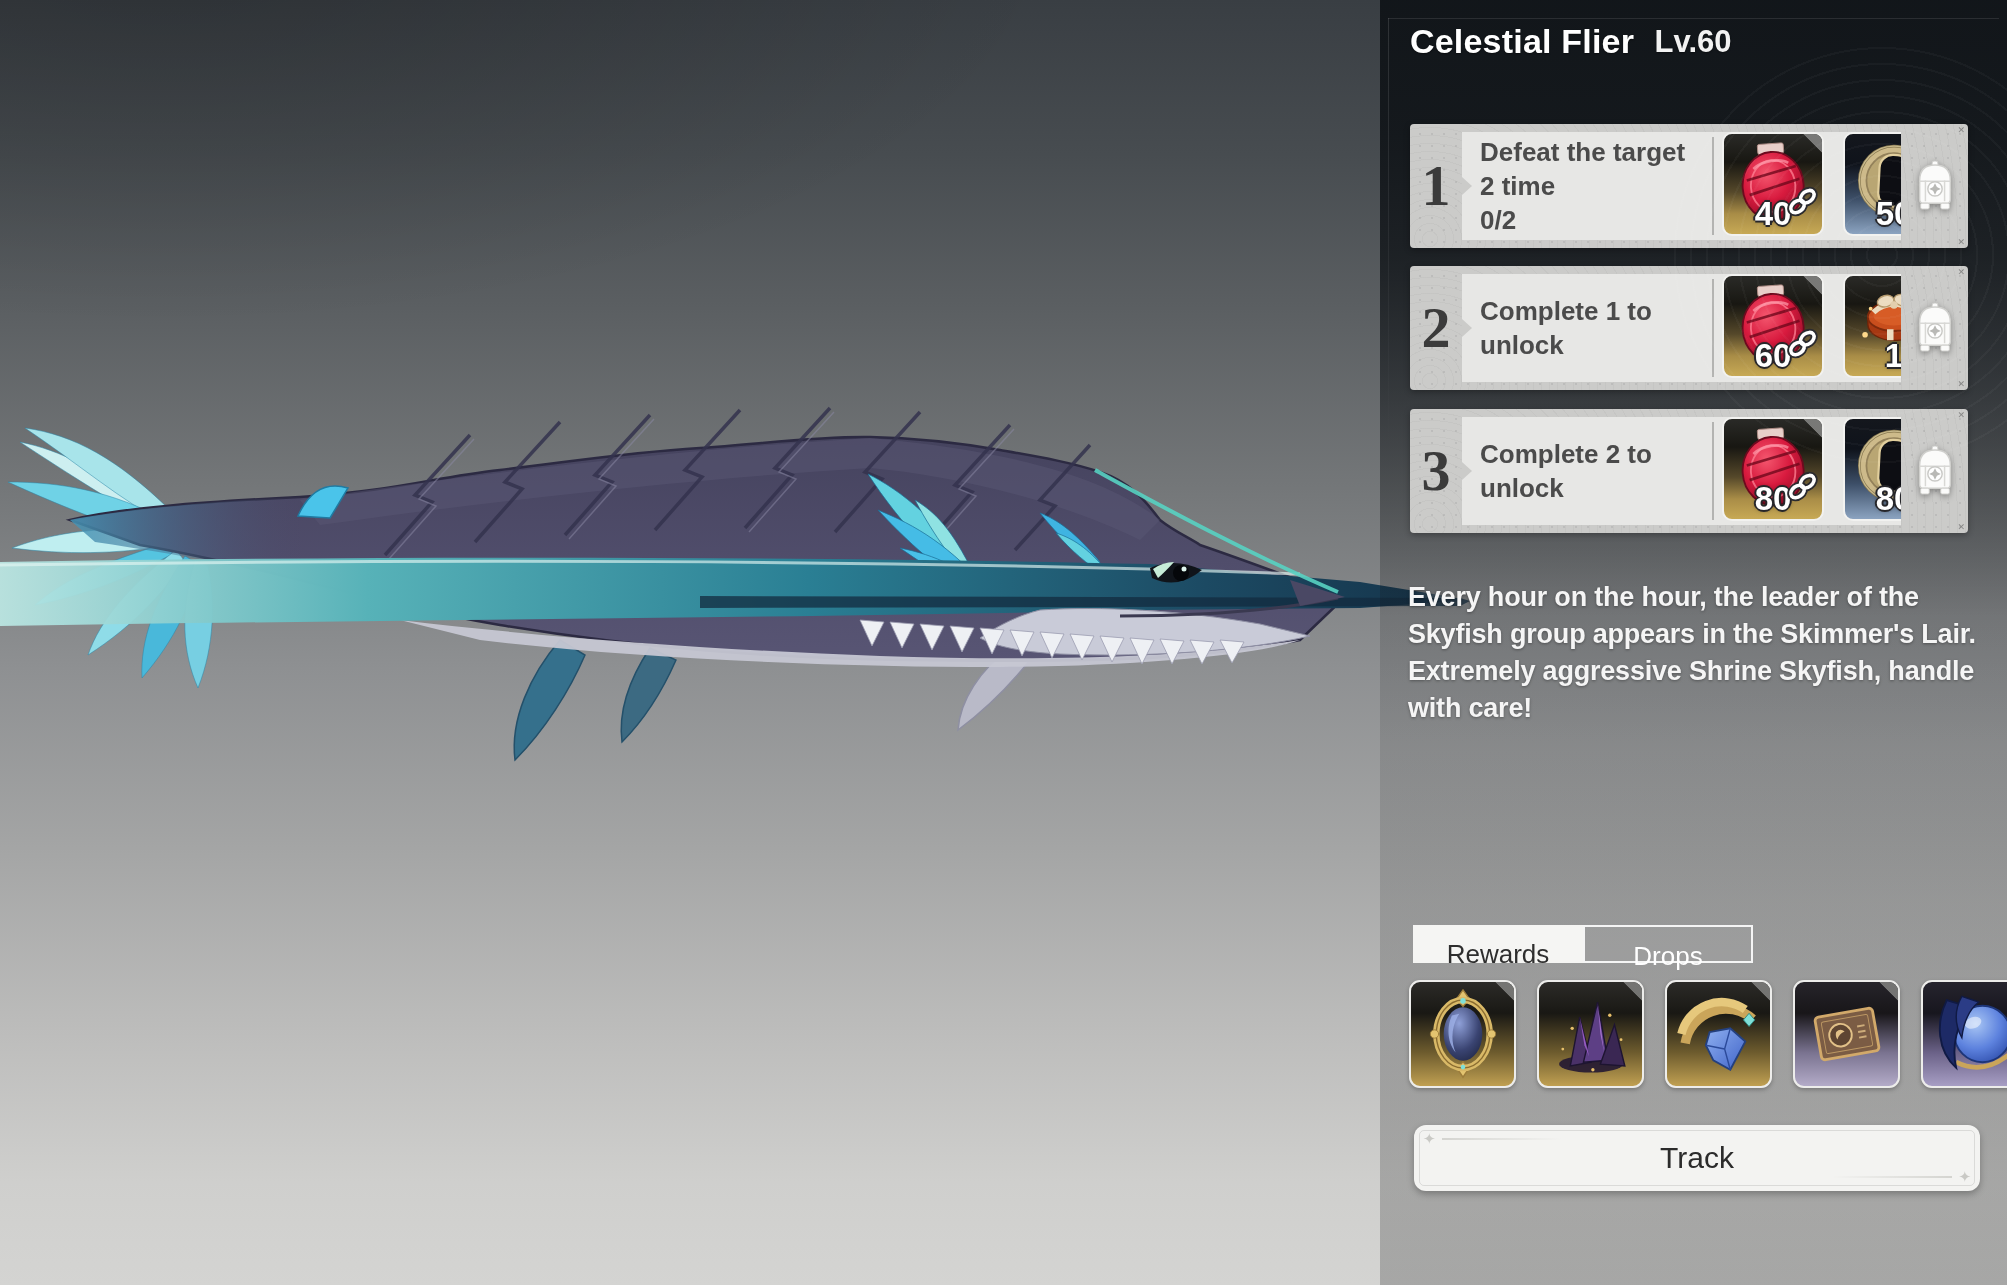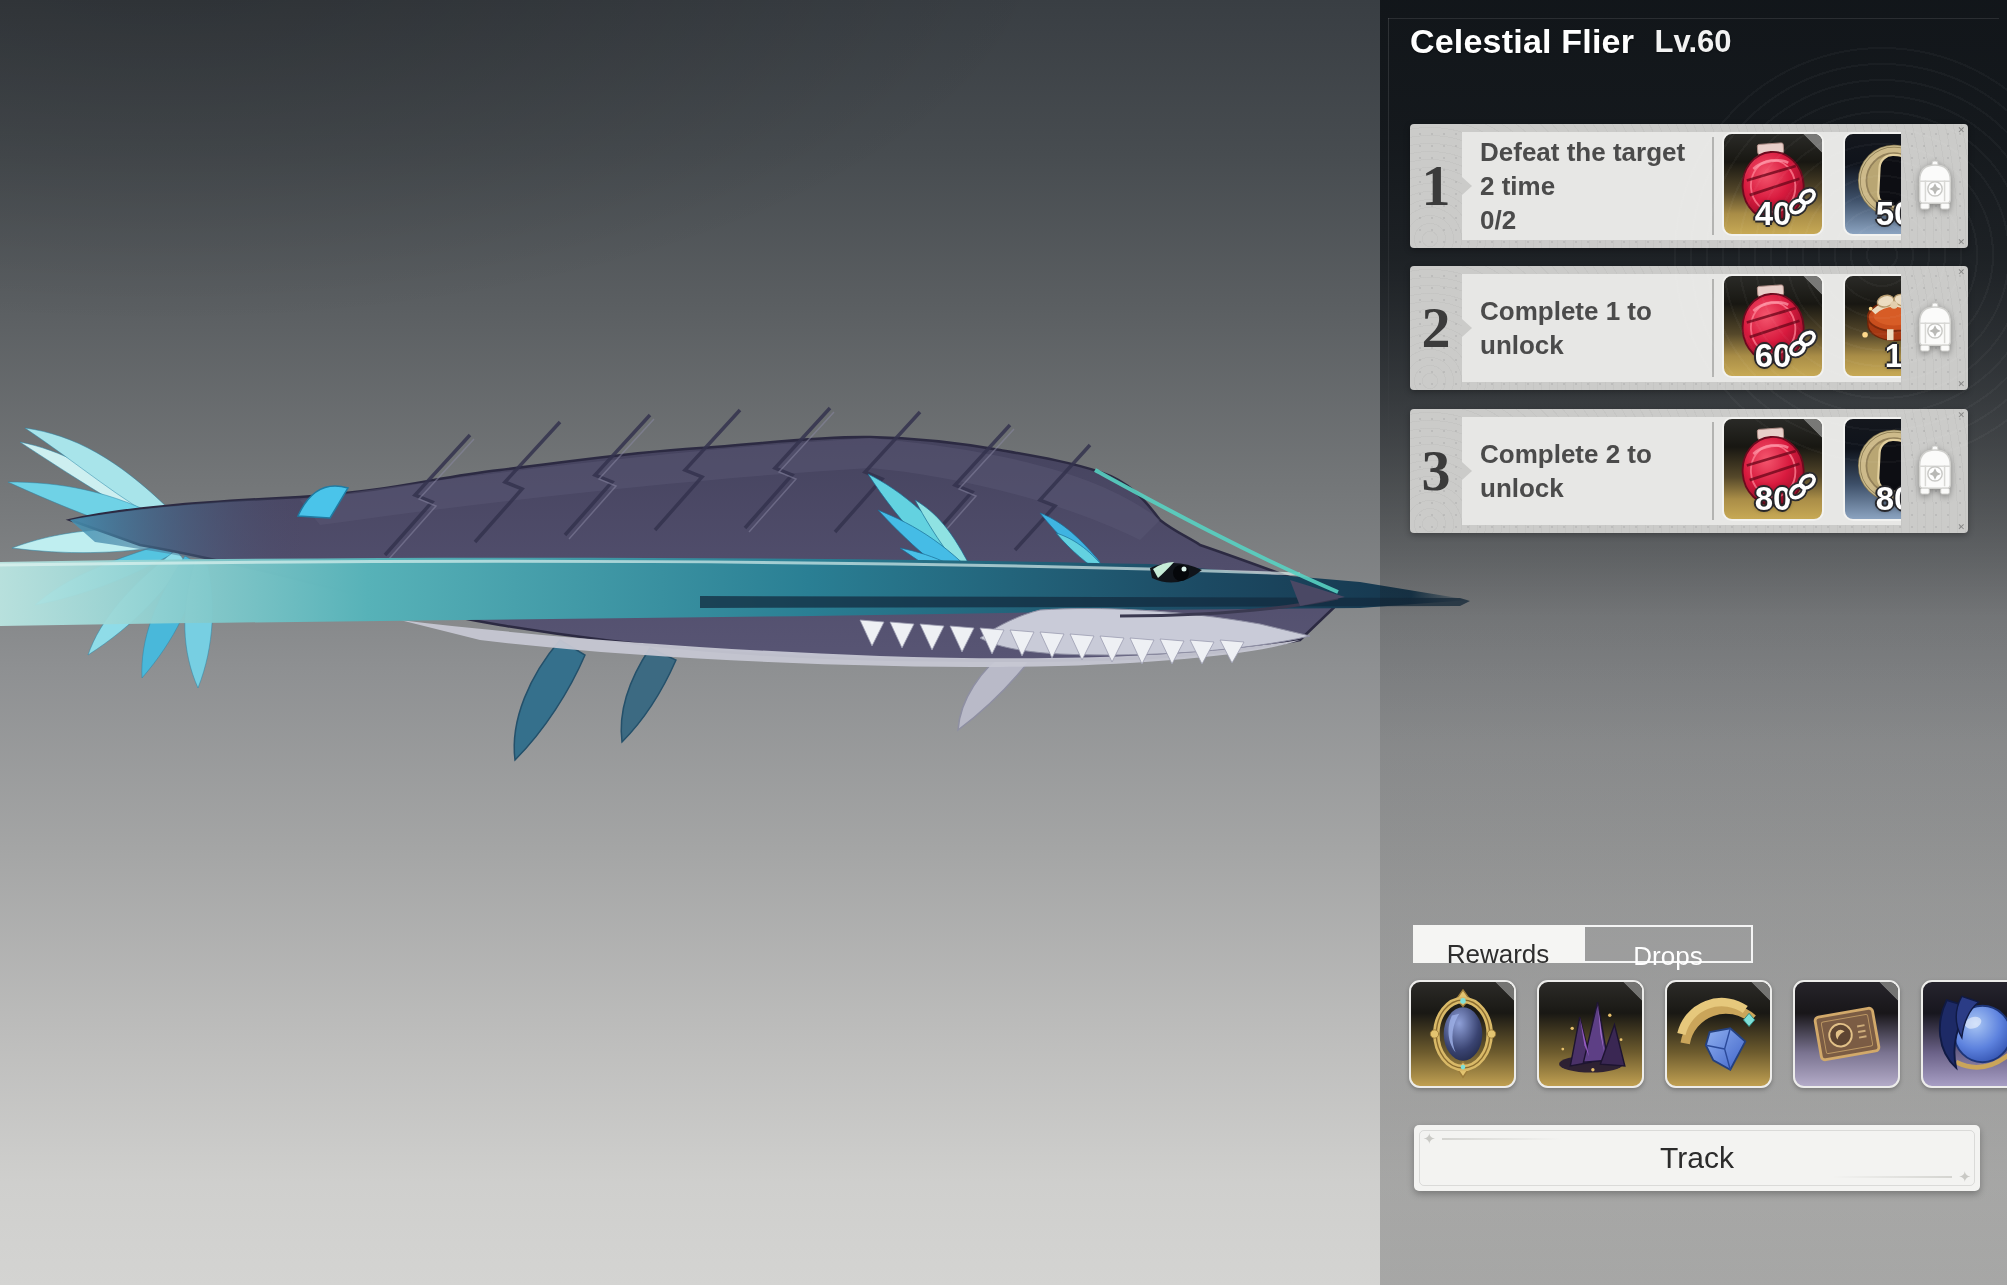--- a/index.html
+++ b/index.html
@@ -94,21 +94,21 @@
   }
   .item::after{content:"";position:absolute;inset:0;
     background:linear-gradient(225deg, rgba(125,125,123,0.9) 0 13px, rgba(125,125,123,0) 13.5px);}
   .item.bg-a{background:linear-gradient(180deg,#2c2b28 0%,#191814 30%,#6e5c2e 68%,#c0a052 100%);}
   .item.bg-b{background:linear-gradient(180deg,#26242a 0%,#181619 30%,#7a7390 68%,#b3abc8 100%);}
   .item.bg-c{background:linear-gradient(180deg,#26242e 0%,#17161e 30%,#6b6288 68%,#a79ec4 100%);}
   .item.i1{left:0}.item.i2{left:128px}.item.i3{left:256px}.item.i4{left:384px}.item.i5{left:512px}
   .item svg{position:absolute;left:50%;top:50%;transform:translate(-50%,-50%);}
   
   .track-button{
-    position:absolute;left:34px;top:1125px;width:566px;height:66px;border:none;border-radius:5px;
+    position:absolute;left:34px;top:1125px;width:566px;height:66px;border:none;border-radius:12px;
     background:#f3f3f1;cursor:pointer;box-shadow:0 3px 7px rgba(0,0,0,0.28);
     font-family:"Liberation Sans",sans-serif;font-size:30px;color:#2b2b2b;
   }
   .track-inner{position:absolute;inset:5px;border:1px solid rgba(0,0,0,0.10);border-radius:5px;pointer-events:none;}
   .sparkle{position:absolute;font-family:"DejaVu Sans",sans-serif;font-size:15px;color:#c9c9c5;pointer-events:none;}
   .sparkle.tl{left:9px;top:5px;}
   .sparkle.br{right:9px;bottom:5px;}
   .spark-line{position:absolute;height:2px;width:120px;pointer-events:none;
     background:linear-gradient(90deg,#d4d4d0,rgba(212,212,208,0));}
   .spark-line.tl{left:28px;top:13px;}
@@ -445,20 +445,21 @@
               <use href="#sym-coin"></use>
             </svg>
           <span class="count">80</span>
         </div>
       </div>
       <svg class="chest">
           <use href="#sym-chest"></use>
         </svg>
     </div>
 
+    <p class="description">Every hour on the hour, the leader of the Skyfish group appears in the Skimmer's Lair. Extremely aggressive Shrine Skyfish, handle with care!</p>
 
     <div class="tabs">
       <button class="tab active">Rewards</button>
       <button class="tab inactive">Drops</button>
     </div>
 
     <div class="items">
       <div class="item i1 bg-a">
         <svg width="92" height="92">
             <use href="#sym-item-mirror"></use>

